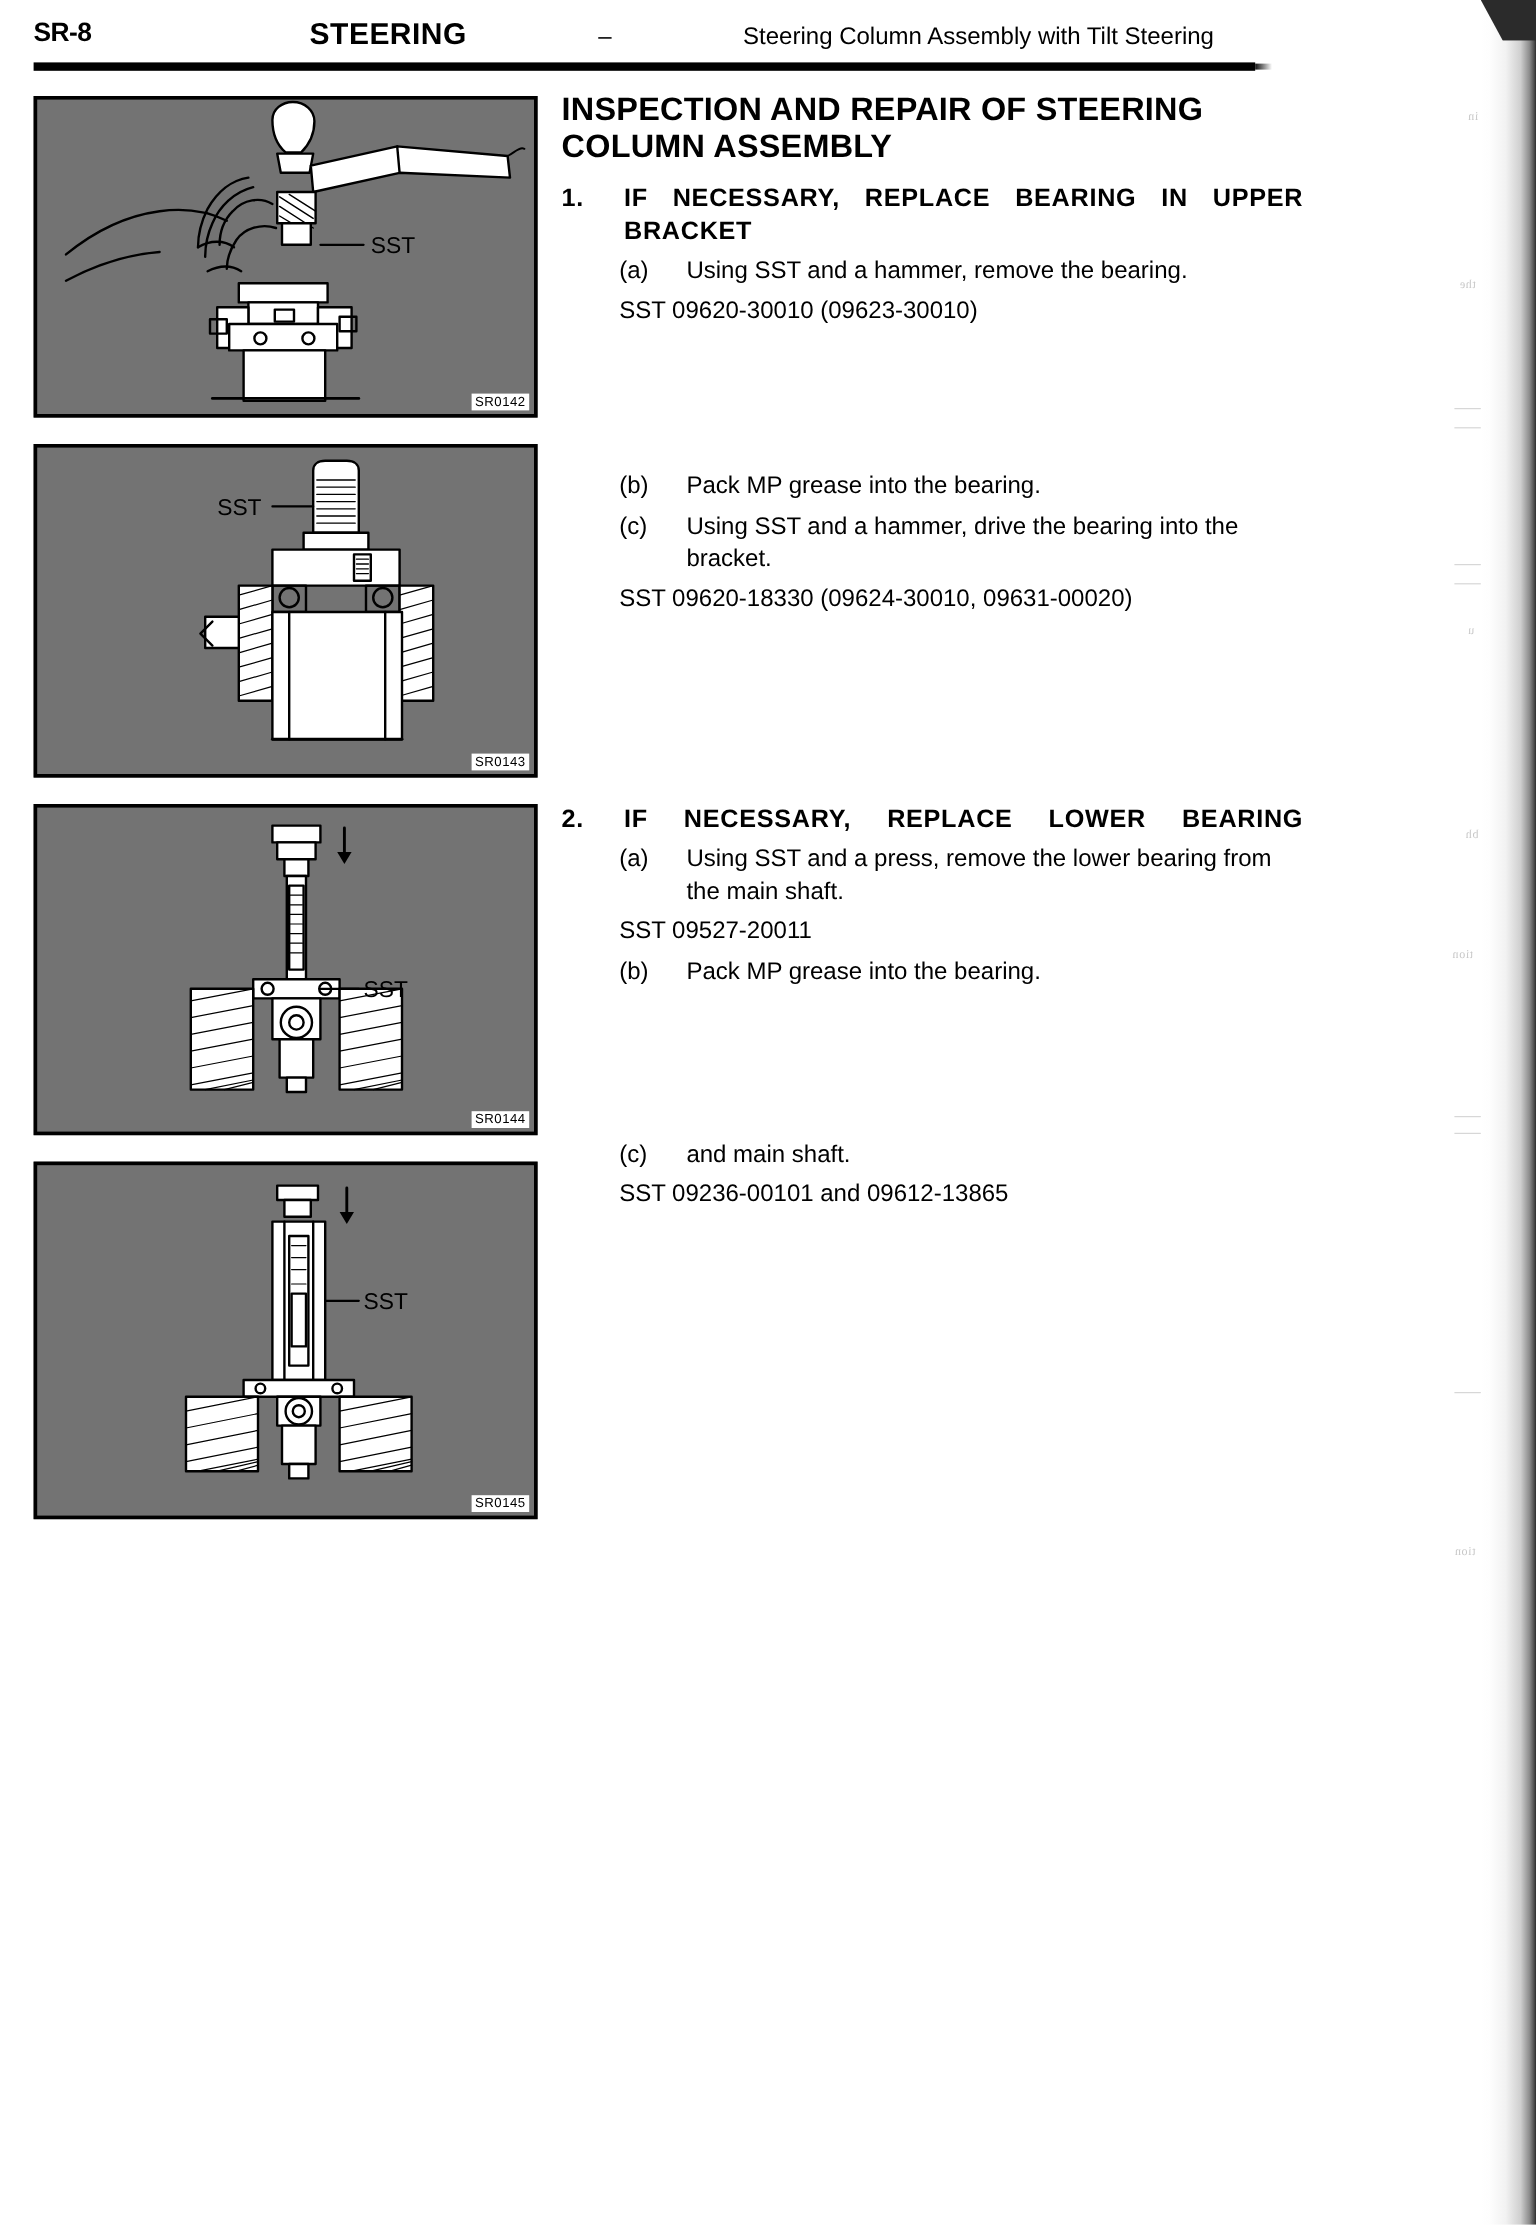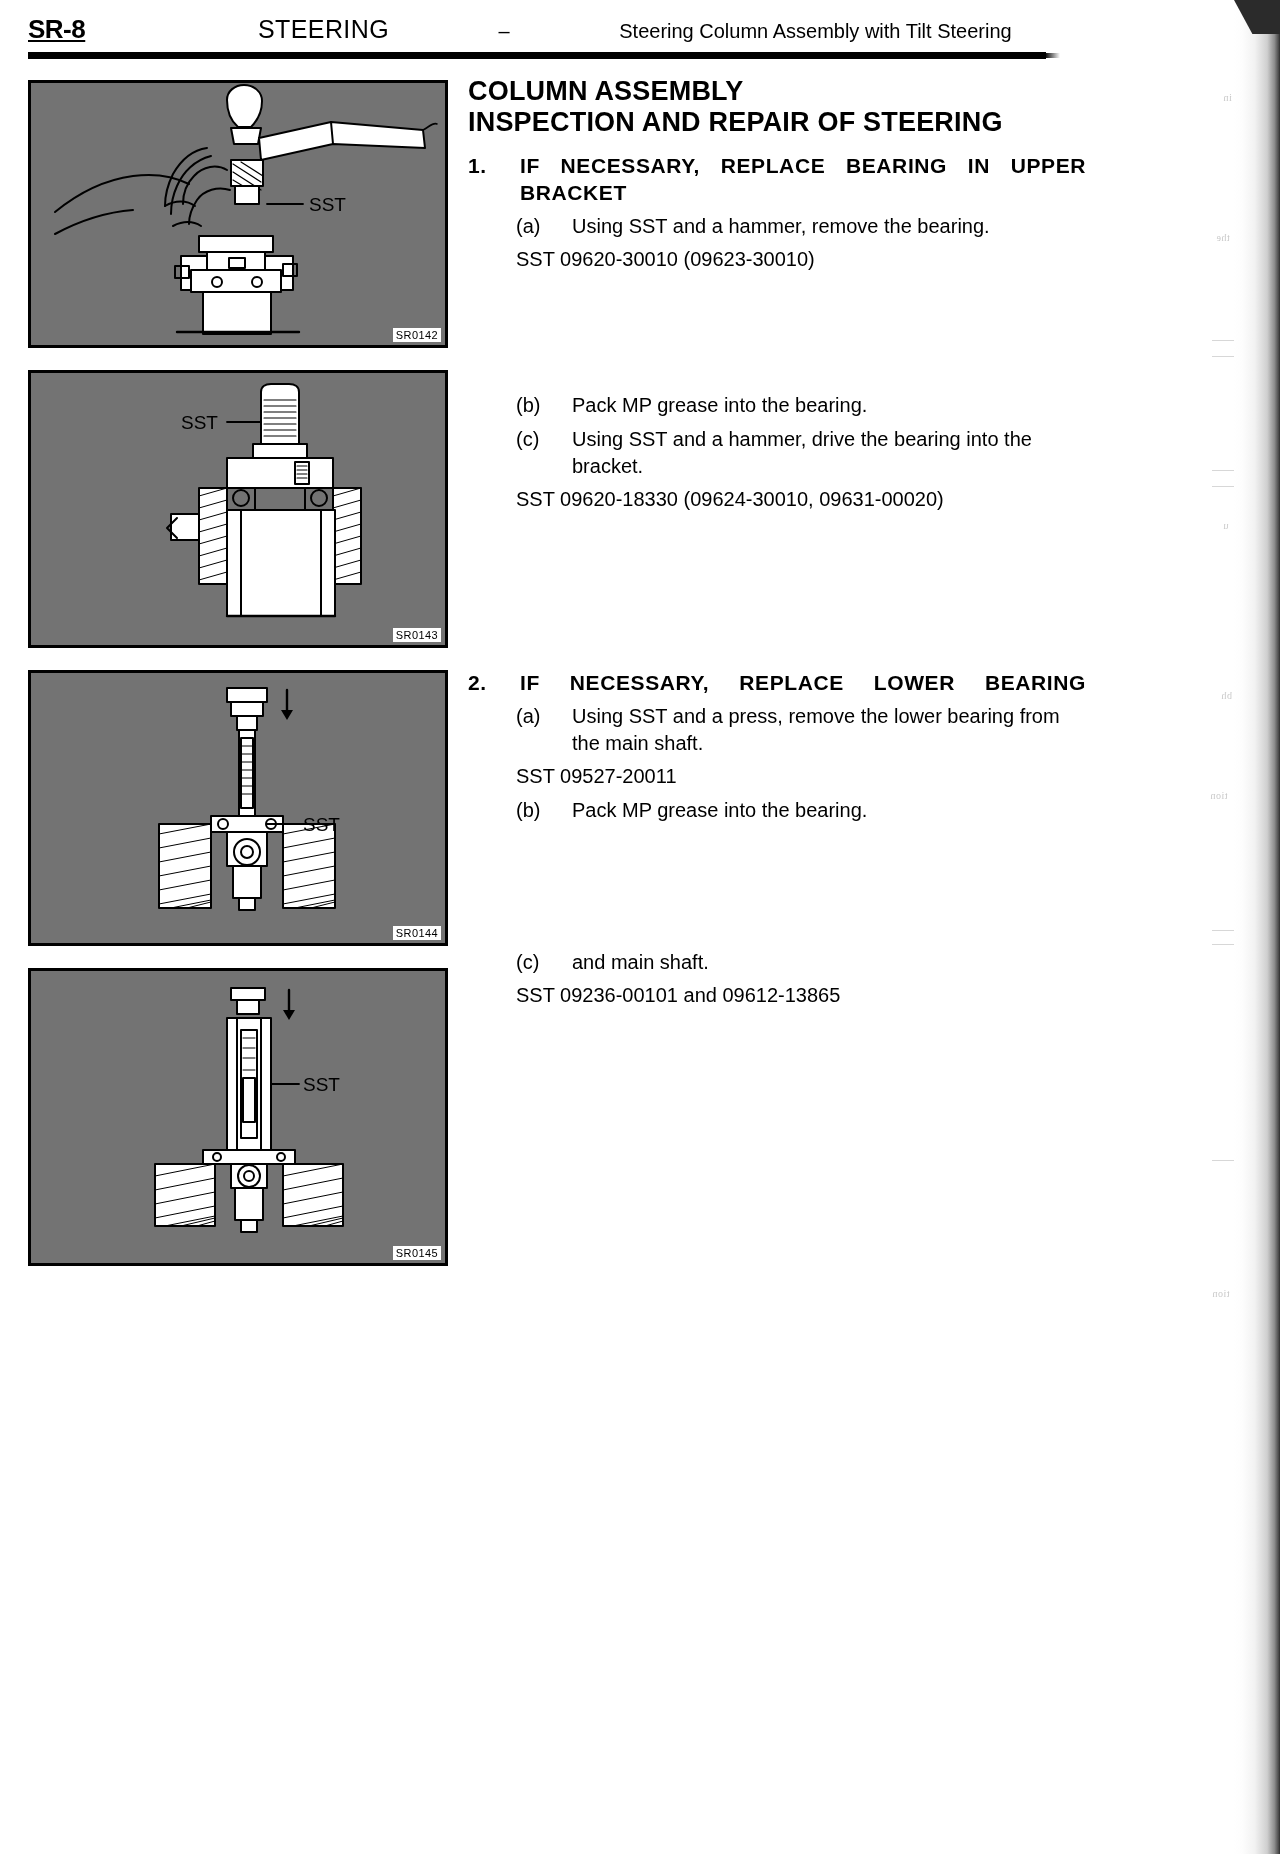--- a/index.html
+++ b/index.html
@@ -32,29 +32,28 @@
   .hair{
     position:absolute;right:46px;width:22px;height:1px;background:#bdbdbd;opacity:.6;
   }
 
   
   .header{
     position:absolute;left:28px;top:14px;width:1014px;height:40px;
   }
   .pageno{
     position:absolute;left:0;top:0;
-    font-weight:bold;font-size:26px;letter-spacing:-0.5px;
+    font-weight:bold;font-size:22px;letter-spacing:-0.5px;
     font-family:"Liberation Sans", sans-serif;
-    text-decoration:underline;
   }
   .htitle{
     position:absolute;left:230px;top:1px;
     font-size:25px;white-space:nowrap;
   }
-  .htitle b{font-weight:normal;letter-spacing:.4px;text-align:right;}
+  .htitle b{font-weight:bold;letter-spacing:.4px;text-align:right;}
   .htitle span.sub{font-weight:normal;}
   .rule{
     position:absolute;left:28px;top:52px;width:1018px;height:7px;background:#000;
   }
   .rule-fade{
     position:absolute;left:1046px;top:53px;width:14px;height:5px;
     background:linear-gradient(to right,#111,rgba(0,0,0,0));
   }
 
   
@@ -302,22 +301,22 @@
         <text x="272" y="117" font-family="Liberation Sans, sans-serif" font-size="19" fill="#000">SST</text>
       </svg>
       <div class="figid">SR0145</div>
     </div>
 
   </div>
 
   <div class="textcol">
 
     <div class="maintitle">
+      <div>INSPECTION AND REPAIR OF STEERING</div>
       <div>COLUMN ASSEMBLY</div>
-      <div>INSPECTION AND REPAIR OF STEERING</div>
     </div>
 
     <div class="step">
       <div class="step-head">
         <span class="step-num">1.</span>
         <span class="justified">IF NECESSARY, REPLACE BEARING IN UPPER</span>
         <span>BRACKET</span>
       </div>
 
       <div class="sub">

